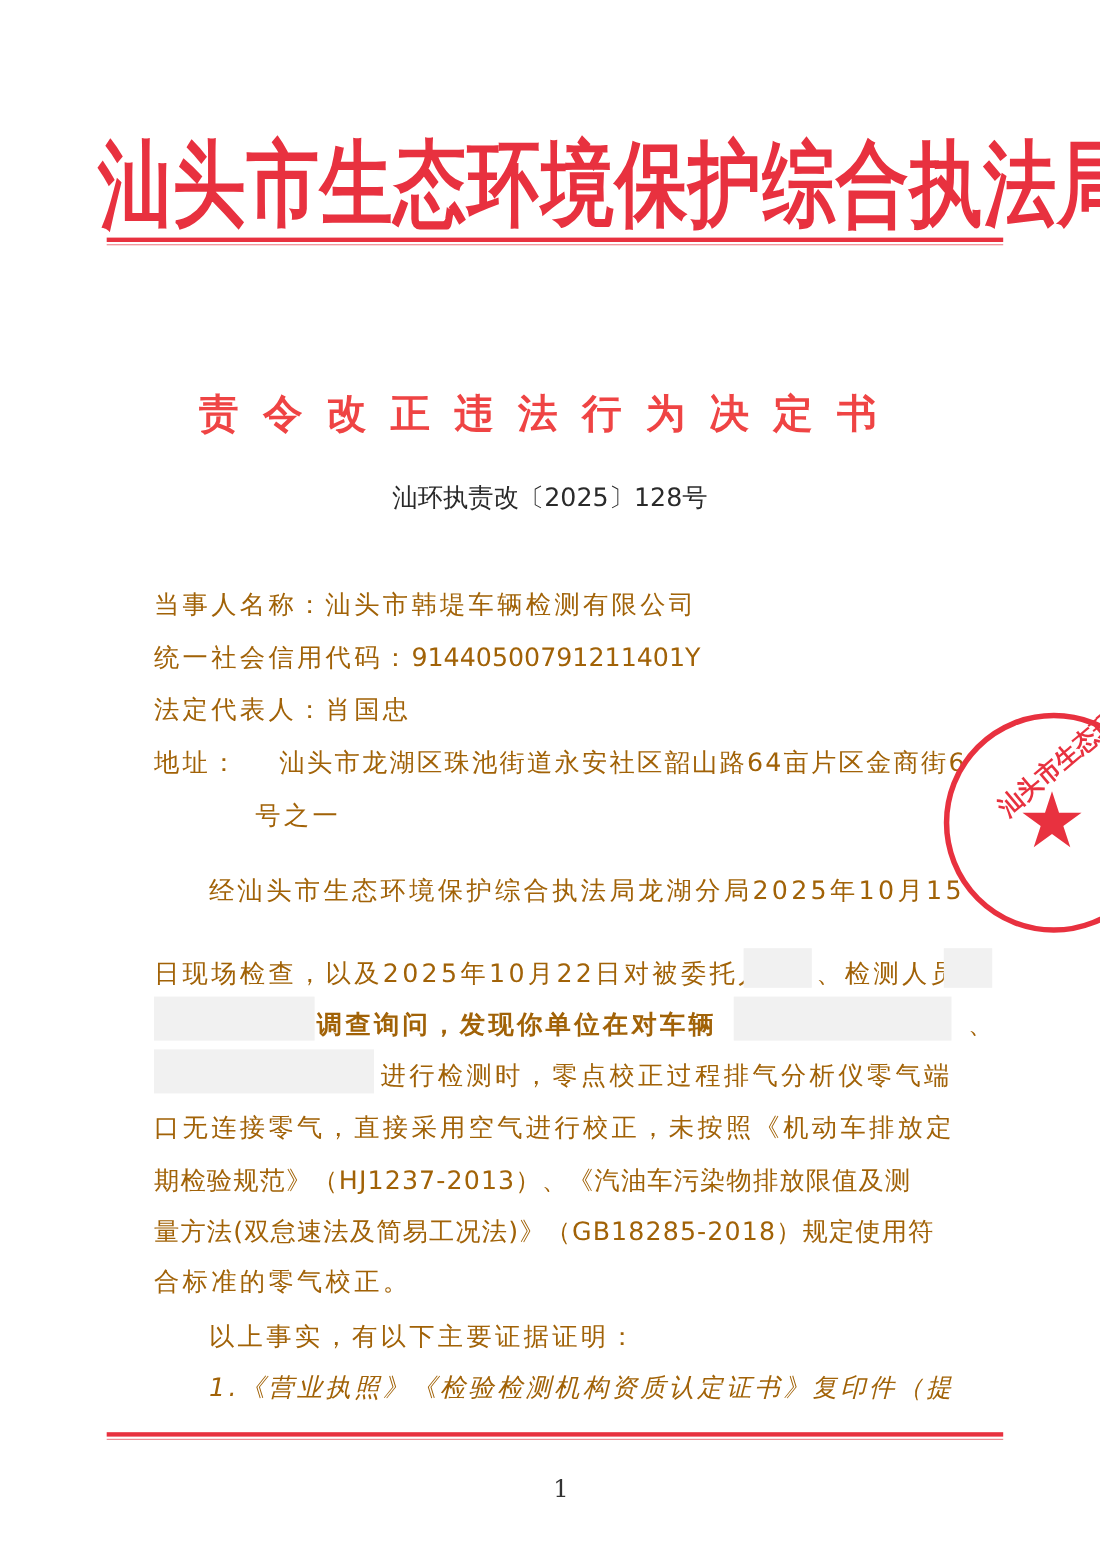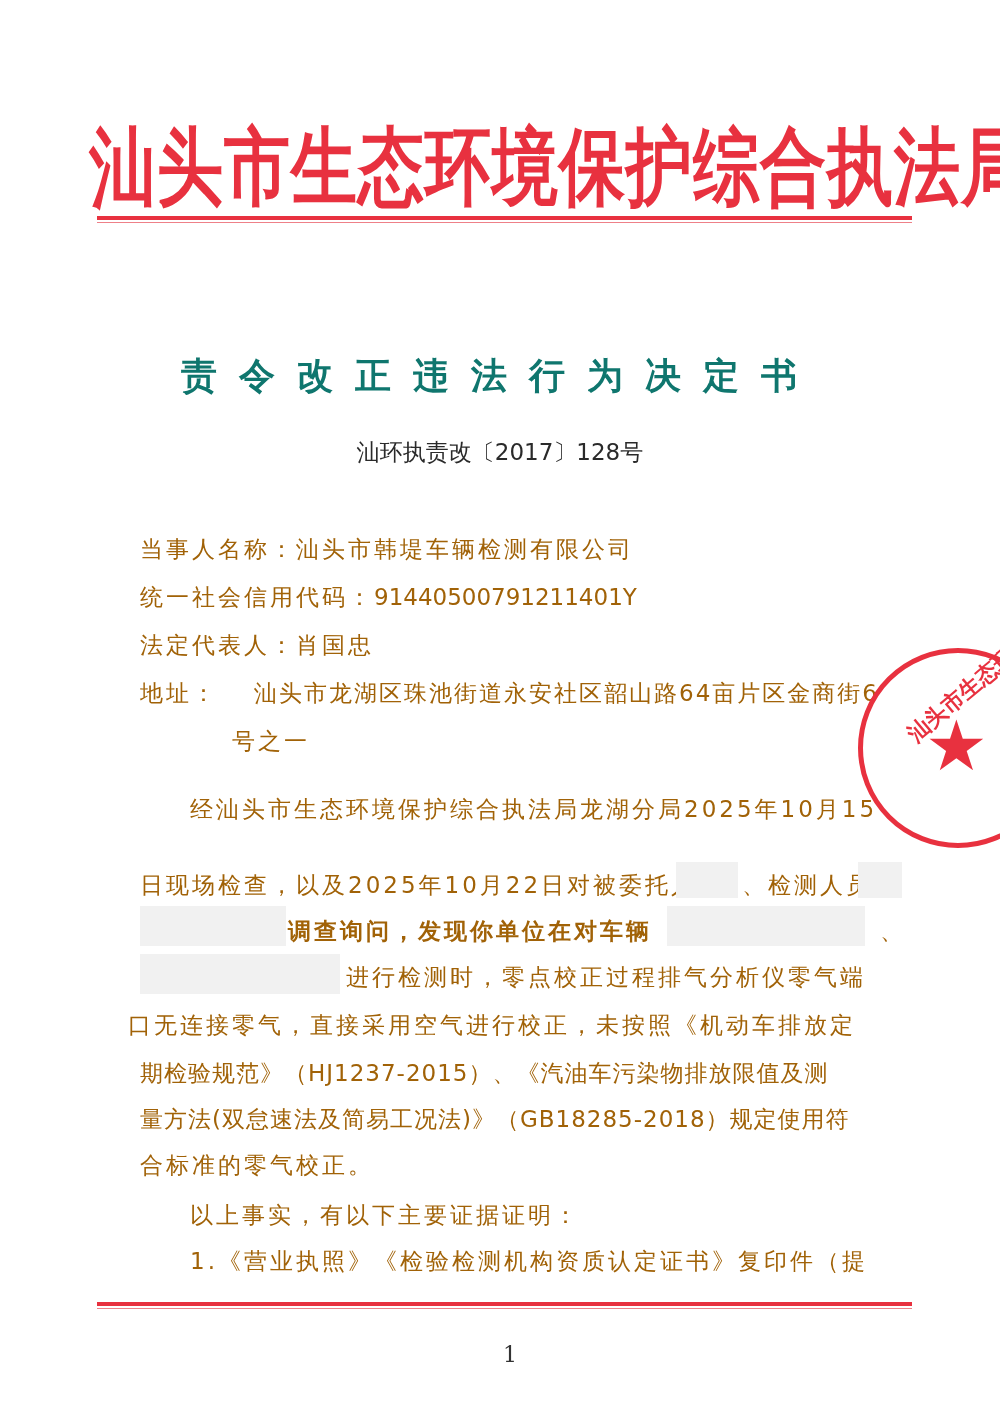--- a/index.html
+++ b/index.html
@@ -11,21 +11,21 @@
     .header-title {
       left: 90px; top: 118px; width: 830px; height: 100px; text-align: center;
       font-family: "DejaVu Serif", serif; font-weight: bold; font-size: 66px; letter-spacing: 1px;
       color: #e8313f; transform: scaleY(1.28); transform-origin: top center; line-height: 76px;
       white-space: nowrap;
     }
     .red-line-thick { left: 97px; width: 815px; height: 4px; background: #e8313f; }
     .red-line-thin { left: 97px; width: 815px; height: 1px; background: #ee8088; }
     .doc-title {
       left: 140px; top: 352px; width: 720px; text-align: center;
-      font-size: 36px; font-weight: bold; letter-spacing: 22px; color: #0f766e; white-space: nowrap;
+      font-size: 36px; font-weight: bold; letter-spacing: 22px; color: #ef4444; white-space: nowrap;
     }
     .doc-number {
       left: 140px; top: 437px; width: 720px; text-align: center; font-size: 23px;
       font-family: "DejaVu Sans", sans-serif; color: #2a2a2a; white-space: nowrap;
     }
     .line {
       font-family: "DejaVu Sans", sans-serif; font-size: 23px; color: #a16207; white-space: nowrap;
       letter-spacing: 3px;
     }
     .redact { background: #f1f1f1; }
@@ -42,21 +42,21 @@
     }
   </style>
 </head>
 <body>
 
 <div class="abs header-title">汕头市生态环境保护综合执法局</div>
 <div class="abs red-line-thick" style="top:216px;"></div>
 <div class="abs red-line-thin" style="top:222px;"></div>
 
 <div class="abs doc-title">责令改正违法行为决定书</div>
-<div class="abs doc-number">汕环执责改〔2017〕128号</div>
+<div class="abs doc-number">汕环执责改〔2025〕128号</div>
 
 <div class="abs line" style="left:140px; top:534px;">
   <span>当事人名称：</span><span>汕头市韩堤车辆检测有限公司</span>
 </div>
 <div class="abs line" style="left:140px; top:582px;">
   <span>统一社会信用代码：</span><span style="letter-spacing:0;">91440500791211401Y</span>
 </div>
 <div class="abs line" style="left:140px; top:630px;">
   <span>法定代表人：</span><span>肖国忠</span>
 </div>
@@ -78,23 +78,23 @@
 <div class="abs line" style="left:742px; top:870px;">、检测人员</div>
 <div class="abs redact" style="left:858px; top:862px; width:44px; height:36px;"></div>
 
 <div class="abs redact" style="left:140px; top:906px; width:146px; height:40px;"></div>
 <div class="abs line" style="left:288px; top:916px;font-weight:bold;">调查询问，发现你单位在对车辆</div>
 <div class="abs redact" style="left:667px; top:906px; width:198px; height:40px;"></div>
 <div class="abs line" style="left:880px; top:916px;">、</div>
 
 <div class="abs redact" style="left:140px; top:954px; width:200px; height:40px;"></div>
 <div class="abs line" style="left:346px; top:962px;">进行检测时，零点校正过程排气分析仪零气端</div>
-<div class="abs line" style="left:128px; top:1010px;">口无连接零气，直接采用空气进行校正，未按照《机动车排放定</div>
-<div class="abs line" style="left:140px; top:1058px; letter-spacing:1px;">期检验规范》（HJ1237-2015）、《汽油车污染物排放限值及测</div>
+<div class="abs line" style="left:140px; top:1010px;">口无连接零气，直接采用空气进行校正，未按照《机动车排放定</div>
+<div class="abs line" style="left:140px; top:1058px; letter-spacing:1px;">期检验规范》（HJ1237-2013）、《汽油车污染物排放限值及测</div>
 <div class="abs line" style="left:140px; top:1104px; letter-spacing:1px;text-align:center;">量方法(双怠速法及简易工况法)》（GB18285-2018）规定使用符</div>
 <div class="abs line" style="left:140px; top:1150px;">合标准的零气校正。</div>
 
 <div class="abs line" style="left:190px; top:1200px;">以上事实，有以下主要证据证明：</div>
-<div class="abs line" style="left:190px; top:1246px;">1.《营业执照》《检验检测机构资质认定证书》复印件（提</div>
+<div class="abs line" style="left:190px; top:1246px;font-style:italic;">1.《营业执照》《检验检测机构资质认定证书》复印件（提</div>
 
 <div class="abs red-line-thick" style="top:1302px;"></div>
 <div class="abs red-line-thin" style="top:1308px;"></div>
 <div class="abs page-number">1</div>
 
 </body></html>

